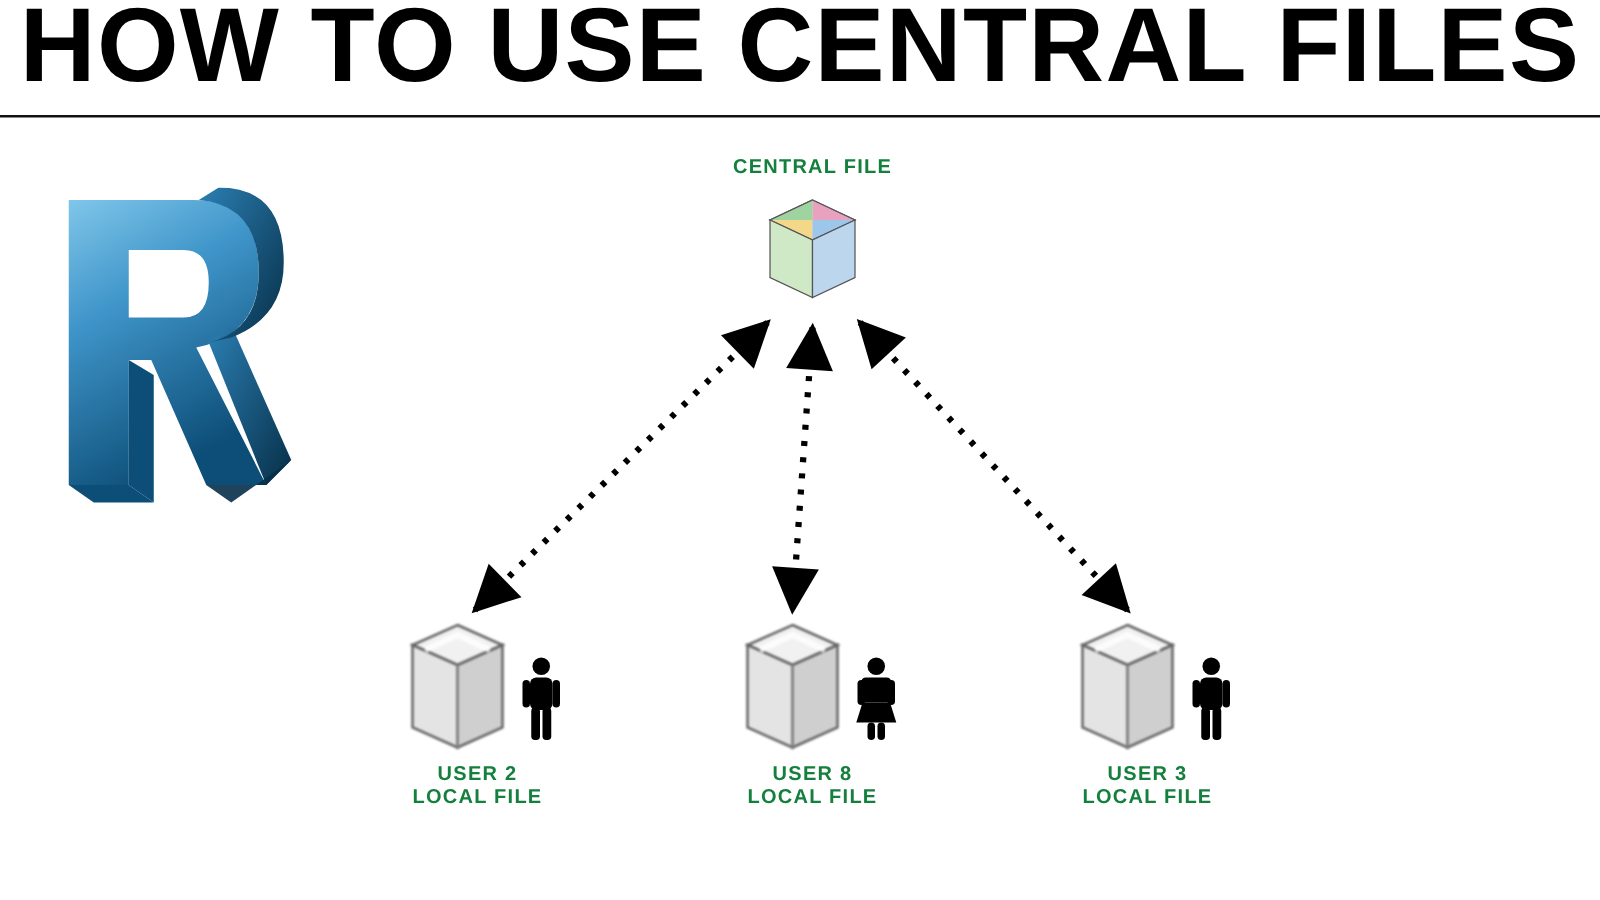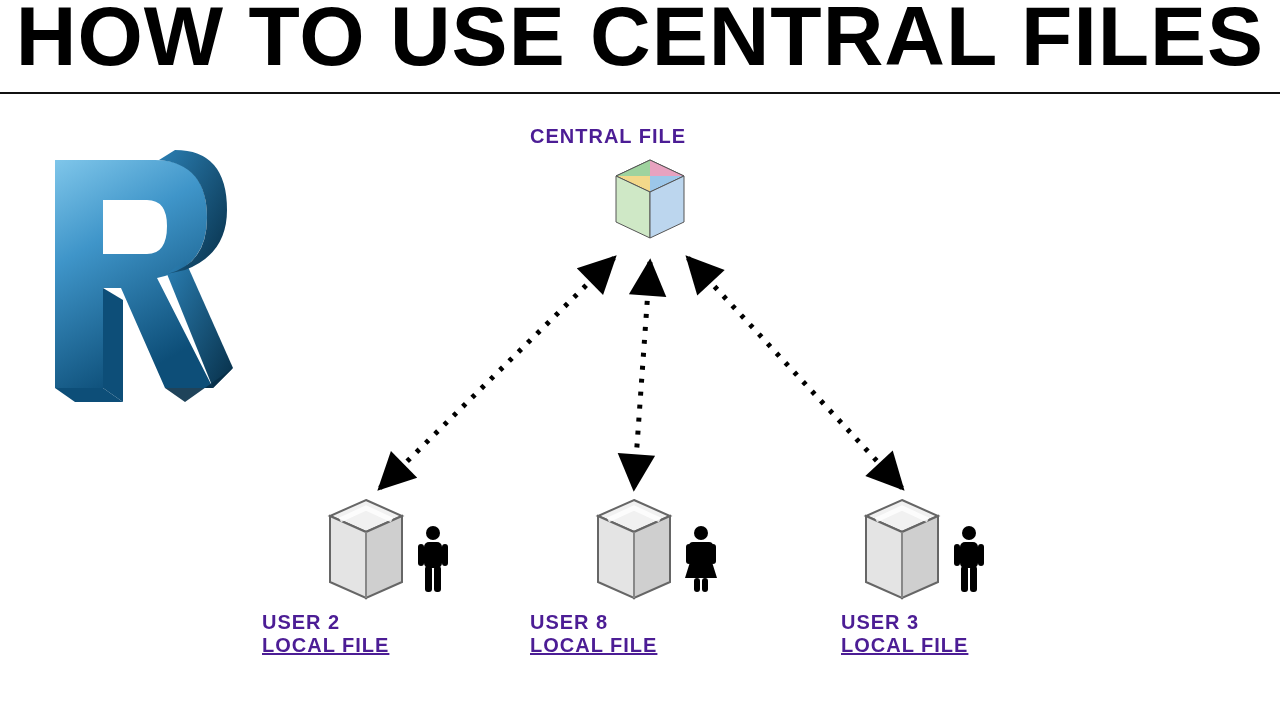--- a/index.html
+++ b/index.html
@@ -43,33 +43,34 @@
     top: 150px;
     left: 35px;
     width: 200px;
     height: 260px;
   }
 
   
   .node-label {
     position: absolute;
     width: 240px;
-    font-size: 20px;
+    text-align: center;
+    font-size: 16px;
     font-weight: 700;
     letter-spacing: 1px;
-    color: #4c1d95;
+    color: #15803d;
     line-height: 1.15;
     font-family: "Futura", "Century Gothic", "Arial", sans-serif;
   }
-  .node-label .line2 { display: block; text-decoration: underline; }
+  .node-label .line2 { display: block; }
 
   .central-label { top: 125px; left: 530px; }
   .u1-label { top: 611px; left: 262px; }
   .u2-label { top: 611px; left: 530px; }
-  .u3-label { top: 611px; left: 841px; }
+  .u3-label { top: 611px; left: 798px; }
 
   
   .central-cube {
     position: absolute;
     top: 158px;
     left: 612px;
     width: 76px;
     height: 84px;
     filter: blur(0.6px);
   }

